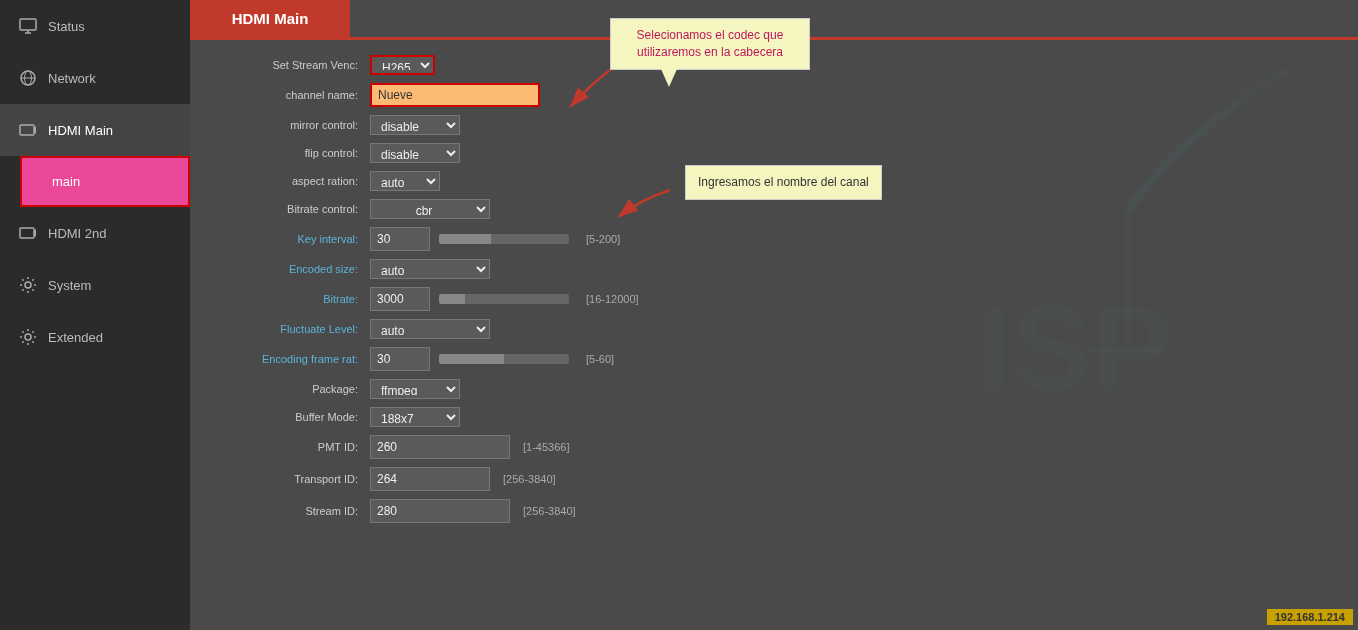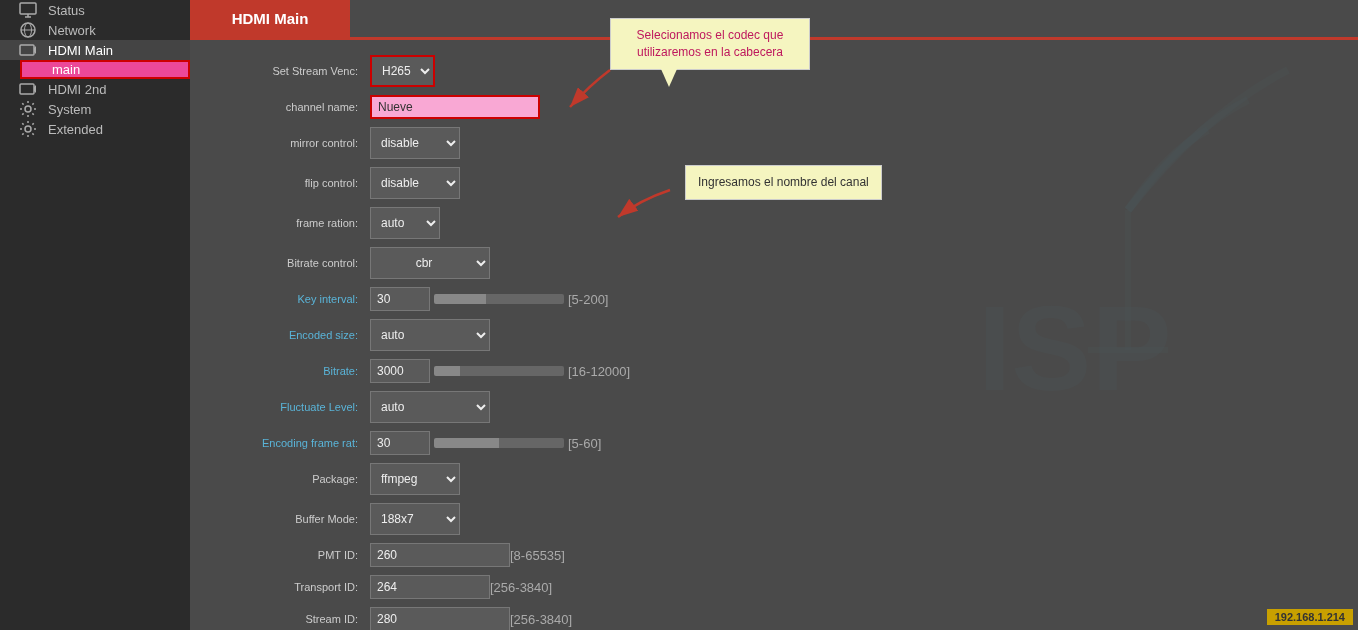--- a/index.html
+++ b/index.html
@@ -2,21 +2,21 @@
 <html><head>
   <meta charset="utf-8">
   <style>
     * { box-sizing: border-box; margin: 0; padding: 0; }
     body { font-family: Arial, sans-serif; font-size: 13px; background: #3a3a3a; color: #ccc; width: 1358px; height: 630px; overflow: hidden; }
 
     .app-container { display: flex; width: 1358px; height: 630px; }
 
     
     .sidebar { width: 190px; background: #2b2b2b; flex-shrink: 0; display: flex; flex-direction: column; }
-    .sidebar-item { display: flex; align-items: center; gap: 10px; padding: 0 18px; cursor: pointer; color: #bbb; font-size: 13px; }
+    .sidebar-item { display: flex; align-items: center; gap: 10px; padding: 16px 18px; cursor: pointer; color: #bbb; font-size: 13px; }
     .sidebar-item.active { background: #444; color: #fff; }
     .sidebar-item.sub { padding-left: 30px; background: #ec4899; color: #fff; border: 2px solid #cc0000; margin-left: 20px; }
     .sidebar-icon { width: 20px; height: 20px; display: flex; align-items: center; justify-content: center; flex-shrink: 0; }
 
     
     
     
 
     
     .main-content { flex: 1; display: flex; flex-direction: column; background: #4a4a4a; position: relative; overflow: hidden; }
@@ -33,31 +33,31 @@
     .tooltip-box1::after { content: ''; position: absolute; bottom: -18px; left: 50px; width: 0; height: 0; border-left: 8px solid transparent; border-right: 8px solid transparent; border-top: 18px solid #f5f5c0; }
 
     .tooltip-box2 { position: absolute; top: 165px; left: 490px; background: #f5f5c0; border: 1px solid #ccc; color: #333; font-size: 12px; padding: 8px 12px; z-index: 10; max-width: 200px; text-align: center; line-height: 1.4; }
 
     
     .form-area { flex: 1; padding: 15px 20px; overflow-y: auto; position: relative; z-index: 1; }
     .form-row { display: flex; align-items: center; margin-bottom: 8px; }
     .form-label { width: 160px; text-align: right; padding-right: 12px; color: #ccc; font-size: 11px; flex-shrink: 0; }
     .form-label.highlight { color: #5ab4d8; }
     .form-control { font-size: 12px; background: #5a5a5a; border: 1px solid #777; color: #eee; padding: 3px 6px; outline: none; }
-    .form-control.channel-input { width: 170px; background: #f9a8d4; color: #333; border: 2px solid #cc0000; }
+    .form-control.channel-input { width: 170px; background: #fdba74; color: #333; border: 2px solid #cc0000; }
     .form-control.select-highlight { border: 2px solid #cc0000; }
     input[type="text"].form-control, input[type="number"].form-control { height: 24px; }
-    select.form-control { height: 32px; }
-    .range-label { color: #aaa; font-size: 13px; }
+    select.form-control { height: 20px; }
+    .range-label { color: #aaa; font-size: 11px; margin-left: 8px; }
 
     
     .ip-badge { position: absolute; bottom: 5px; right: 5px; background: #c8a000; color: #333; font-size: 11px; padding: 2px 8px; font-weight: bold; z-index: 10; }
 
     
-    .slider-container { display: flex; align-items: center; }
+    .slider-container { display: flex; align-items: center; gap: 5px; }
     .num-input { width: 60px; background: #5a5a5a; border: 1px solid #777; color: #eee; padding: 3px 6px; font-size: 12px; height: 24px; }
     .slider-bar { width: 130px; height: 10px; background: linear-gradient(to right, #888 40%, #666 40%); border-radius: 2px; display: inline-block; margin: 0 4px; }
 
     .header-row { display: flex; align-items: stretch; }
   </style>
 </head>
 <body>
 
 <div class="app-container">
 
@@ -201,21 +201,21 @@
 
       <div class="form-row">
         <div class="form-label">flip control:</div>
         <select class="form-control" style="width:90px;">
           <option>disable</option>
           <option>enable</option>
         </select>
       </div>
 
       <div class="form-row">
-        <div class="form-label">frame ration:</div>
+        <div class="form-label">aspect ration:</div>
         <select class="form-control" style="width:70px;">
           <option>auto</option>
           <option>4:3</option>
           <option>16:9</option>
         </select>
       </div>
 
       <div class="form-row">
         <div class="form-label">Bitrate control:</div>
         <select class="form-control" style="width:120px;text-align:center;">
@@ -283,21 +283,21 @@
         <select class="form-control" style="width:90px;">
           <option>188x7</option>
           <option>188x14</option>
         </select>
       </div>
 
       <div class="form-row">
         <div class="form-label">PMT ID:</div>
         <div class="slider-container">
           <input type="text" class="num-input" style="width: 140px;" value="260">
-          <span class="range-label">[8-65535]</span>
+          <span class="range-label">[1-45366]</span>
         </div>
       </div>
 
       <div class="form-row">
         <div class="form-label">Transport ID:</div>
         <div class="slider-container">
           <input type="text" class="num-input" style="width: 120px;" value="264">
           <span class="range-label">[256-3840]</span>
         </div>
       </div>

